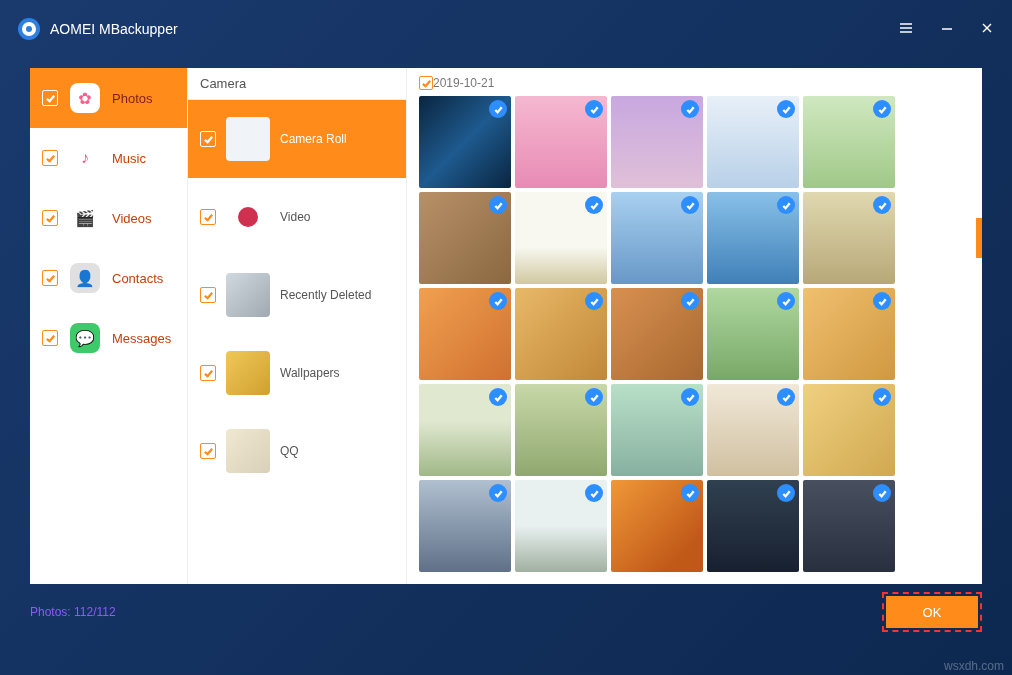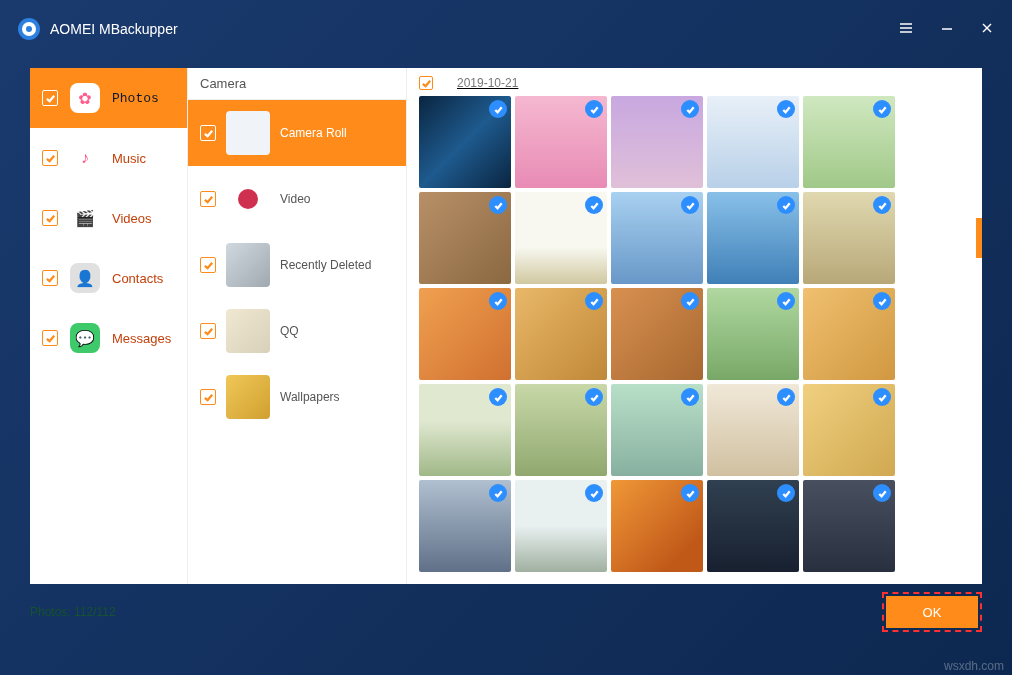--- a/index.html
+++ b/index.html
@@ -25,50 +25,50 @@
 .cat .cb { width: 16px; height: 16px; border: 1.5px solid #ff8c1a; border-radius: 2px; display: flex; align-items: center; justify-content: center; flex-shrink: 0; }
 .cat.active .cb { border-color: #fff; }
 .cb svg { width: 11px; height: 11px; }
 .cat .ic { width: 30px; height: 30px; border-radius: 8px; display: flex; align-items: center; justify-content: center; font-size: 16px; flex-shrink: 0; }
 .ic-photos { background: #fff; color: #ff5e8c; }
 .ic-music { background: #fff; color: #ff4d7a; }
 .ic-videos { background: #fff; color: #333; }
 .ic-contacts { background: #e0e0e0; color: #888; }
 .ic-messages { background: #3ec96b; color: #fff; }
 .cat .lbl { font-size: 13px; color: #c2410c; }
-.cat.active .lbl { color: #0f172a; font-family: Liberation Mono, monospace; }
+.cat.active .lbl { color: #7f1d1d; }
 
 
 .albums { width: 219px; border-right: 1px solid #eee; overflow-y: auto; }
 .albums-h { height: 32px; line-height: 32px; padding-left: 12px; font-size: 13px; color: #555; border-bottom: 1px solid #eee; }
-.album { display: flex; align-items: center; gap: 10px; height: 66px; padding-left: 12px; cursor: pointer; }
+.album { display: flex; align-items: center; gap: 10px; height: 78px; padding-left: 12px; cursor: pointer; }
 .album.active { background: #ff8c1a; color: #fff; }
 .album .cb { width: 16px; height: 16px; border: 1.5px solid #ff8c1a; border-radius: 2px; display: flex; align-items: center; justify-content: center; flex-shrink: 0; }
 .album.active .cb { border-color: #fff; }
 .album .thumb { width: 44px; height: 44px; border-radius: 4px; flex-shrink: 0; }
 .album .albl { font-size: 12px; color: #555; }
 .album.active .albl { color: #fff; }
 
 
 .grid-wrap { flex: 1; padding: 8px 12px; overflow-y: auto; position: relative; }
-.date-row { display: flex; align-items: flex-start; gap: 24px; margin-bottom: 6px; text-decoration: underline; }
+.date-row { display: flex; align-items: flex-start; gap: 0; margin-bottom: 6px; }
 .date-row .cb { width: 14px; height: 14px; border: 1.5px solid #ff8c1a; border-radius: 2px; display: flex; align-items: center; justify-content: center; }
 .date-row .dt { font-size: 12px; color: #777; }
 .grid { display: grid; grid-template-columns: repeat(5, 92px); gap: 4px; }
 .tile { width: 92px; height: 92px; position: relative; cursor: pointer; }
 .tile .img { width: 100%; height: 100%; border-radius: 2px; }
 .tile .chk { position: absolute; top: 4px; right: 4px; width: 18px; height: 18px; background: #2d8eff; border-radius: 50%; display: flex; align-items: center; justify-content: center; }
 .tile .chk svg { width: 11px; height: 11px; fill: none; stroke: #fff; stroke-width: 2.5; }
 
 
 .scroll-hint { position: absolute; right: 0; top: 150px; width: 6px; height: 40px; background: #ff8c1a; }
 
 
 .footer { position: absolute; left: 30px; right: 30px; top: 592px; display: flex; align-items: center; justify-content: space-between; }
-.status { color: #14532d; font-size: 12px; }
+.status { color: #8b5cf6; font-size: 12px; }
 .ok-wrap { position: relative; padding: 4px; }
 .ok-wrap::before { content: ""; position: absolute; inset: 0; border: 2px dashed #ff3030; }
 .ok-btn { width: 92px; height: 32px; background: #ff8c1a; border: none; color: #fff; font-size: 13px; cursor: pointer; position: relative; }
 
 .watermark { position: absolute; right: 8px; bottom: 2px; font-size: 12px; color: rgba(255,255,255,.3); }
 
 
 .g1{background:linear-gradient(135deg,#0a2540 0%,#1e5a8e 50%,#0a2540 100%);}
 .g2{background:linear-gradient(180deg,#f5b8d0 0%,#e88bb5 100%);}
 .g3{background:linear-gradient(180deg,#c8a8e0 0%,#e0c0d8 100%);}
@@ -203,31 +203,31 @@
           </span>
           <span class="thumb trd"></span>
           <span class="albl">Recently Deleted</span>
         </div>
         <div class="album">
           <span class="cb">
             <svg viewBox="0 0 12 12" fill="none" stroke="#ff8c1a" stroke-width="2.5">
               <polyline points="2,6.5 5,9 10,3"></polyline>
             </svg>
           </span>
-          <span class="thumb tqq"></span>
-          <span class="albl">QQ</span>
+          <span class="thumb twp"></span>
+          <span class="albl">Wallpapers</span>
         </div>
         <div class="album">
           <span class="cb">
             <svg viewBox="0 0 12 12" fill="none" stroke="#ff8c1a" stroke-width="2.5">
               <polyline points="2,6.5 5,9 10,3"></polyline>
             </svg>
           </span>
-          <span class="thumb twp"></span>
-          <span class="albl">Wallpapers</span>
+          <span class="thumb tqq"></span>
+          <span class="albl">QQ</span>
         </div>
       </div>
   </div>
   <div class="grid-wrap">
     <div class="date-row">
       <span class="cb">
           <svg viewBox="0 0 12 12" fill="none" stroke="#ff8c1a" stroke-width="2.5">
             <polyline points="2,6.5 5,9 10,3"></polyline>
           </svg>
         </span>

